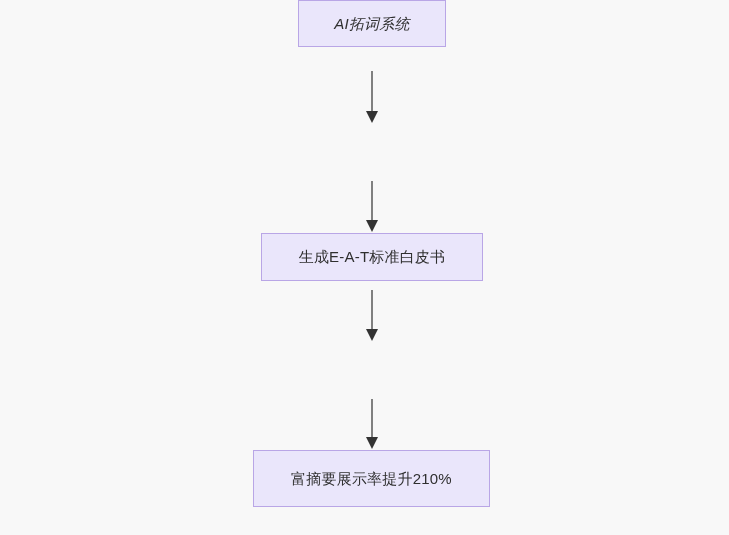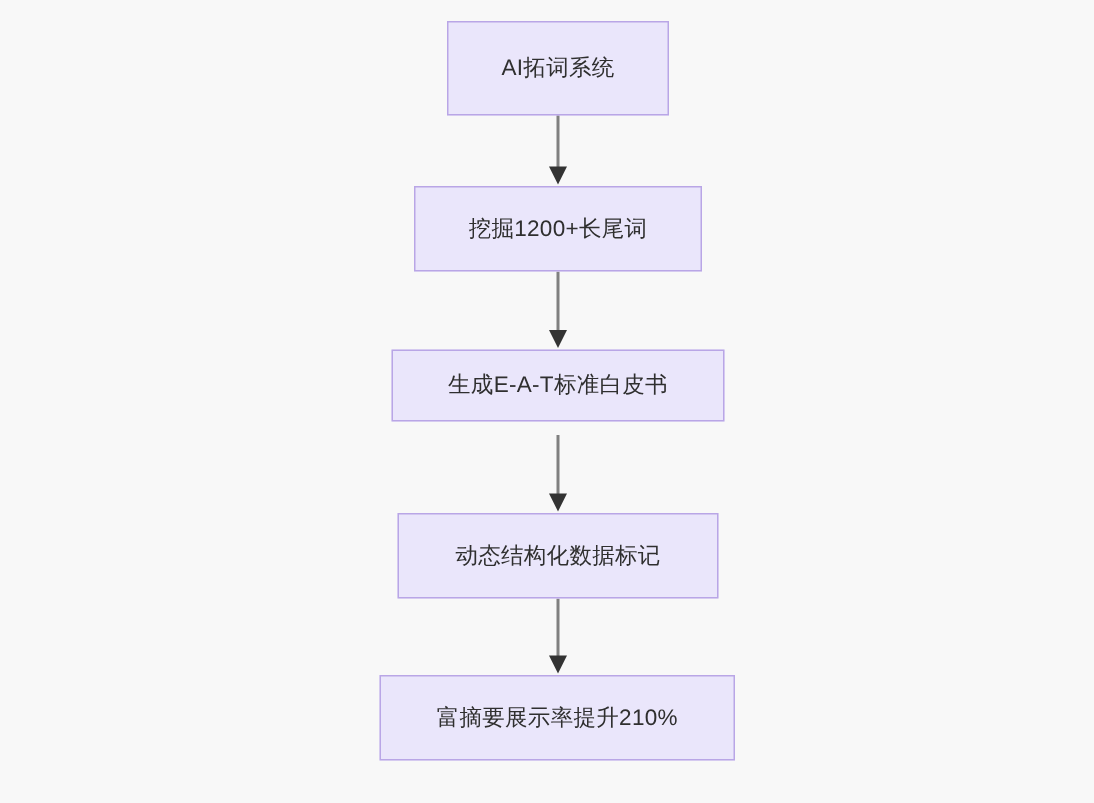--- a/index.html
+++ b/index.html
@@ -70,33 +70,27 @@
     </svg>
   </div>
 
   <div class="connector" style="left:362px; top:399px; height:51px;">
     <svg width="20" height="51" viewBox="0 0 20 51" aria-hidden="true">
       <line x1="10" y1="0" x2="10" y2="42" stroke="#808080" stroke-width="2"></line>
       <polygon points="10,50 4,38 16,38" fill="#333333"></polygon>
     </svg>
   </div>
 
-  <div class="node" style="left:298px; top:14px; width:148px; height:63px;">
+  <div class="node" style="left:298px; top:0; width:148px; height:47px;font-style:italic;">
     <span class="node-label">AI拓词系统</span>
   </div>
 
-  <div class="node" style="left:276px; top:124px; width:192px; height:57px;">
-    <span class="node-label">挖掘1200+长尾词</span>
-  </div>
 
   <div class="node" style="left:261px; top:233px; width:222px; height:48px;">
     <span class="node-label">生成E-A-T标准白皮书</span>
   </div>
 
-  <div class="node" style="left:265px; top:342px; width:214px; height:57px;">
-    <span class="node-label">动态结构化数据标记</span>
-  </div>
 
   <div class="node" style="left:253px; top:450px; width:237px; height:57px;">
     <span class="node-label">富摘要展示率提升210%</span>
   </div>
 
 </div>
 
 </body></html>

